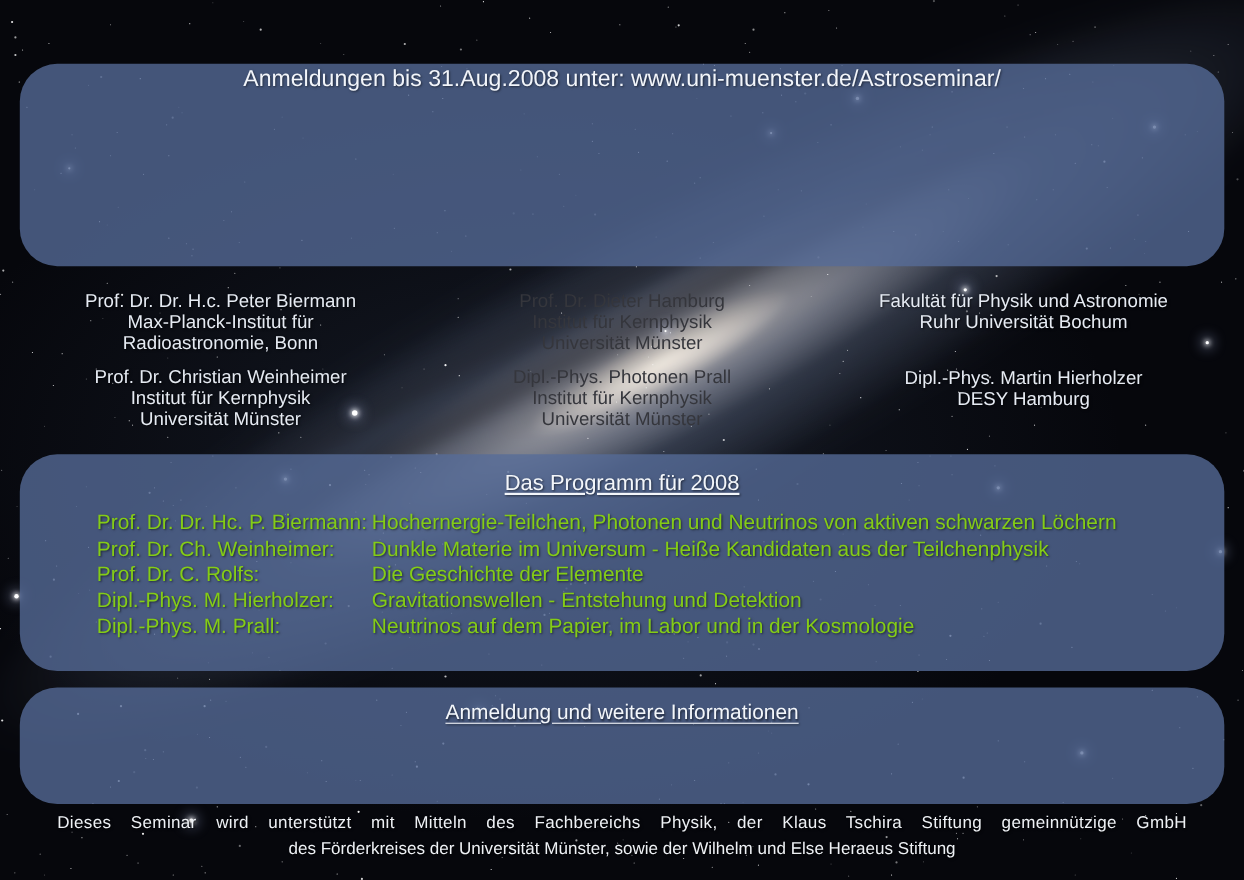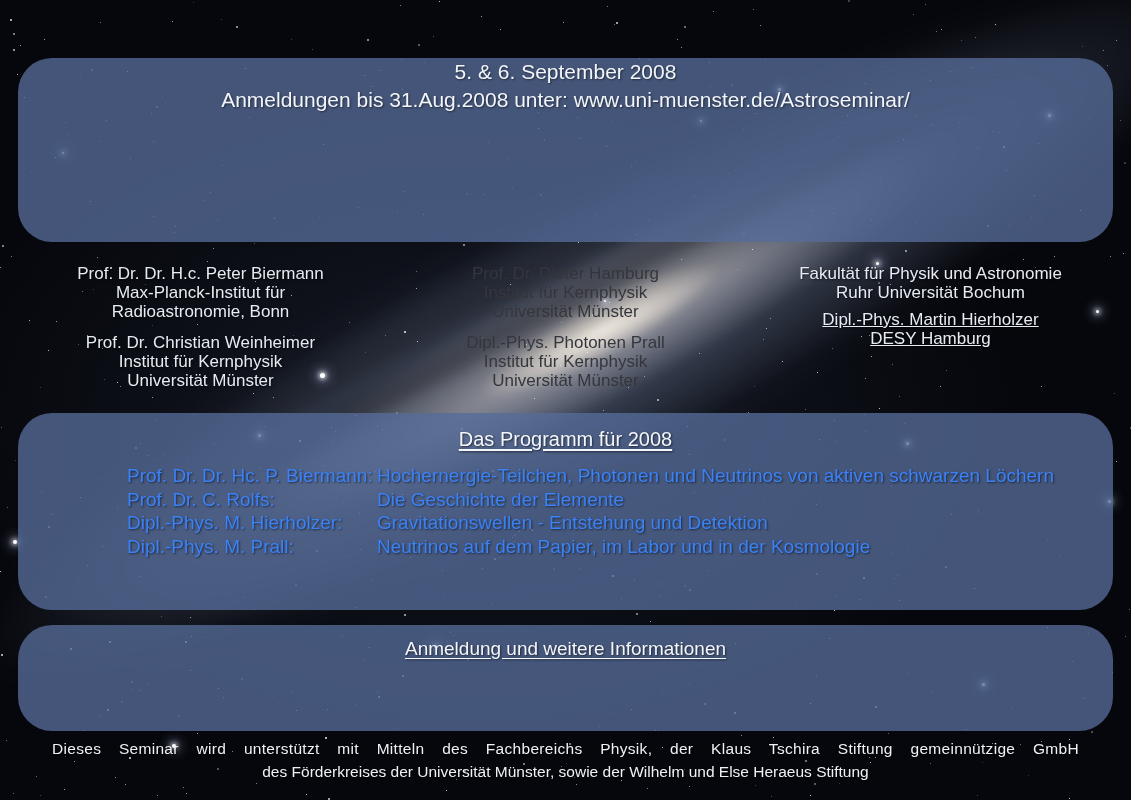--- a/index.html
+++ b/index.html
@@ -46,25 +46,25 @@
   }
   .hsub{font-size:21px;line-height:27.5px;color:#f2f5fa;text-shadow:1px 1px 2px rgba(0,0,0,.5);}
   .speakers{
     position:absolute;top:264px;left:18px;width:1095px;
     display:grid;grid-template-columns:1fr 1fr 1fr;text-align:center;
     font-size:17px;line-height:19px;
   }
   .speakers .col{text-shadow:1px 1px 2px rgba(0,0,0,.65);color:#e6ebf3;}
   .speakers .col.dark{color:#35363c;text-shadow:none;}
   .entry+.entry{margin-top:12px;}
-  .col3 .entry+.entry{margin-top:8px;text-decoration:underline;}
+  .col3 .entry+.entry{margin-top:32px;}
   .program-panel{top:413px;height:197px;}
   .pheading{margin-top:15px;text-align:center;font-size:20px;color:#f3f6fa;
     text-decoration:underline;text-underline-offset:3px;text-shadow:1px 1px 2px rgba(0,0,0,.55);}
-  .prows{margin:13px 0 0 109px;font-size:19px;line-height:23.6px;color:#3b82f6;
+  .prows{margin:13px 0 0 70px;font-size:19px;line-height:23.6px;color:#84cc16;
     text-shadow:1px 1px 2px rgba(0,0,0,.55);}
   .pname{display:inline-block;width:250px;white-space:nowrap;}
   .ptopic{white-space:nowrap;}
   .reg-panel{top:625px;height:106px;text-align:center;}
   .rheading{margin-top:13px;font-size:19px;text-decoration:underline;text-underline-offset:3px;
     color:#f3f6fa;text-shadow:1px 1px 2px rgba(0,0,0,.55);}
   .url{margin-top:9px;font-size:33px;letter-spacing:.5px;color:#f6f8fb;
     text-shadow:1px 2px 3px rgba(0,0,0,.5);}
   .footer{position:absolute;top:740px;left:0;width:1131px;font-size:15.5px;color:#eef1f5;
     text-shadow:1px 1px 2px rgba(0,0,0,.8);}
@@ -659,21 +659,20 @@
         <i class="b" style="left:1108px;top:500px;width:3px;height:3px"></i>
         <i class="b" style="left:876px;top:262px;width:3px;height:3px"></i>
         <i class="b" style="left:700px;top:120px;width:2px;height:2px"></i>
       </div>
   </div>
 
   <div class="content">
 
 
     <section class="panel header-panel">
-      <div class="hsub">5. &amp; 6. September 2008</div>
       <div class="hsub">Anmeldungen bis 31.Aug.2008 unter: www.uni-muenster.de/Astroseminar/</div>
     </section>
 
     <section class="speakers">
       <div class="col col1">
         <div class="entry">
           <div>Prof. Dr. Dr. H.c. Peter Biermann</div>
           <div>Max-Planck-Institut für</div>
           <div>Radioastronomie, Bonn</div>
         </div>
@@ -707,20 +706,23 @@
       </div>
     </section>
 
     <section class="panel program-panel">
       <div class="pheading">Das Programm für 2008</div>
       <div class="prows">
         <div class="prow">
           <span class="pname">Prof. Dr. Dr. Hc. P. Biermann:</span><span class="ptopic">Hochernergie-Teilchen, Photonen und Neutrinos von aktiven schwarzen Löchern</span>
         </div>
         <div class="prow">
+          <span class="pname">Prof. Dr. Ch. Weinheimer:</span><span class="ptopic">Dunkle Materie im Universum - Heiße Kandidaten aus der Teilchenphysik</span>
+        </div>
+        <div class="prow">
           <span class="pname">Prof. Dr. C. Rolfs:</span><span class="ptopic">Die Geschichte der Elemente</span>
         </div>
         <div class="prow">
           <span class="pname">Dipl.-Phys. M. Hierholzer:</span><span class="ptopic">Gravitationswellen - Entstehung und Detektion</span>
         </div>
         <div class="prow">
           <span class="pname">Dipl.-Phys. M. Prall:</span><span class="ptopic">Neutrinos auf dem Papier, im Labor und in der Kosmologie</span>
         </div>
       </div>
     </section>

